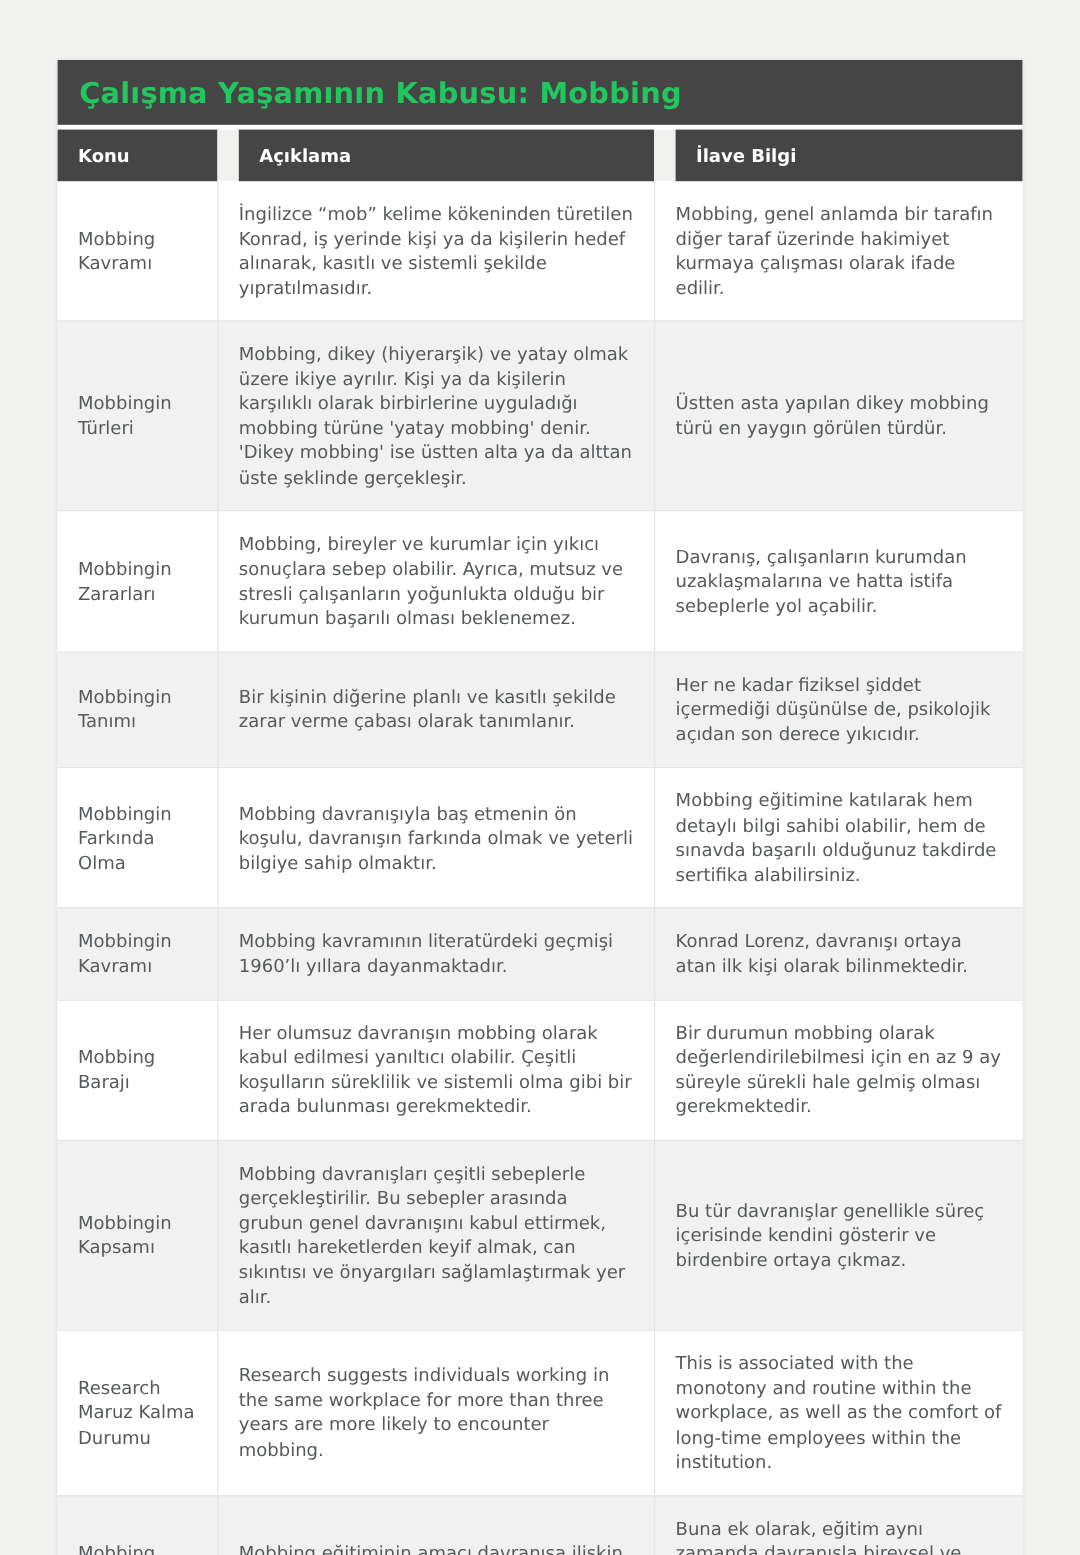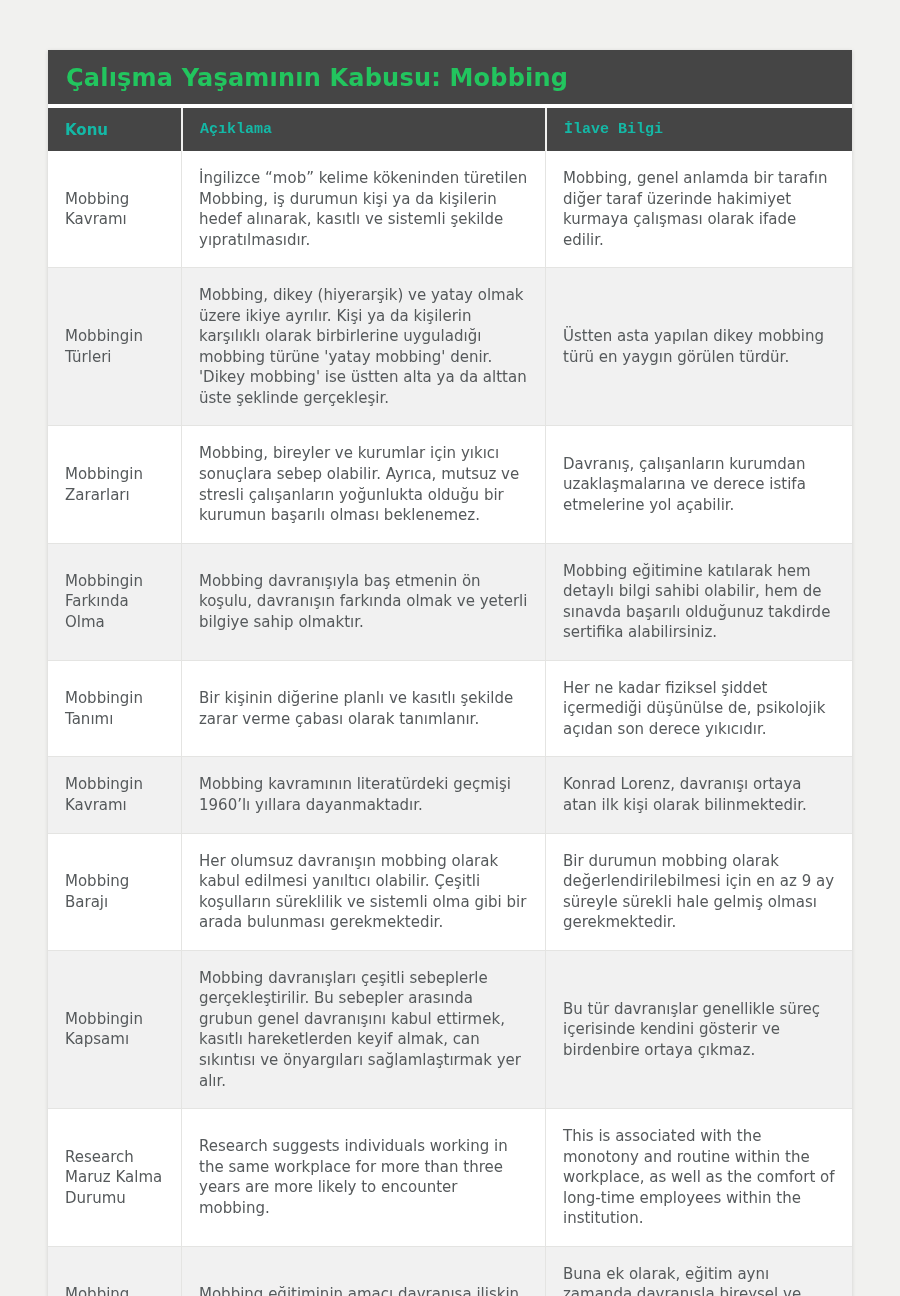--- a/index.html
+++ b/index.html
@@ -30,29 +30,29 @@
     letter-spacing: 0.2px;
   }
   .col-header {
     display: grid;
     grid-template-columns: 133px 364px 307px;
     background: #f1f1ef;
     margin-top: 4px;
   }
   .col-header .hcell {
     background: #454545;
-    color: #14b8a6;
+    color: #ffffff;
     font-size: 15px;
     font-weight: bold;
     padding: 12px 16px 12px 17px;
     min-height: 43px;
     display: flex;
     align-items: center;
   }
-  .col-header .hcell + .hcell { margin-left: 2px; font-family: Liberation Mono, monospace; }
+  .col-header .hcell + .hcell { margin-left: 18px; }
   .tbody .trow {
     display: grid;
     grid-template-columns: 133px 364px 307px;
     border-top: 1px solid #e4e4e2;
     background: #ffffff;
   }
   .tbody .trow:first-child { border-top: none; }
   .tbody .trow:nth-child(even) { background: #f1f1f1; }
   .tbody .tcell {
     padding: 17px 15px 17px 17px;
@@ -75,46 +75,46 @@
 
   <div class="col-header">
     <div class="hcell">Konu</div>
     <div class="hcell">Açıklama</div>
     <div class="hcell">İlave Bilgi</div>
   </div>
 
   <div class="tbody" id="tbody">
   <div class="trow">
     <div class="tcell">Mobbing Kavramı</div>
-    <div class="tcell">İngilizce “mob” kelime kökeninden türetilen Mobbing, iş durumun kişi ya da kişilerin hedef alınarak, kasıtlı ve sistemli şekilde yıpratılmasıdır.</div>
+    <div class="tcell">İngilizce “mob” kelime kökeninden türetilen Konrad, iş yerinde kişi ya da kişilerin hedef alınarak, kasıtlı ve sistemli şekilde yıpratılmasıdır.</div>
     <div class="tcell">Mobbing, genel anlamda bir tarafın diğer taraf üzerinde hakimiyet kurmaya çalışması olarak ifade edilir.</div>
   </div>
 
   <div class="trow">
     <div class="tcell">Mobbingin Türleri</div>
     <div class="tcell">Mobbing, dikey (hiyerarşik) ve yatay olmak üzere ikiye ayrılır. Kişi ya da kişilerin karşılıklı olarak birbirlerine uyguladığı mobbing türüne 'yatay mobbing' denir. 'Dikey mobbing' ise üstten alta ya da alttan üste şeklinde gerçekleşir.</div>
     <div class="tcell">Üstten asta yapılan dikey mobbing türü en yaygın görülen türdür.</div>
   </div>
 
   <div class="trow">
     <div class="tcell">Mobbingin Zararları</div>
     <div class="tcell">Mobbing, bireyler ve kurumlar için yıkıcı sonuçlara sebep olabilir. Ayrıca, mutsuz ve stresli çalışanların yoğunlukta olduğu bir kurumun başarılı olması beklenemez.</div>
-    <div class="tcell">Davranış, çalışanların kurumdan uzaklaşmalarına ve derece istifa etmelerine yol açabilir.</div>
+    <div class="tcell">Davranış, çalışanların kurumdan uzaklaşmalarına ve hatta istifa sebeplerle yol açabilir.</div>
+  </div>
+
+  <div class="trow">
+    <div class="tcell">Mobbingin Tanımı</div>
+    <div class="tcell">Bir kişinin diğerine planlı ve kasıtlı şekilde zarar verme çabası olarak tanımlanır.</div>
+    <div class="tcell">Her ne kadar fiziksel şiddet içermediği düşünülse de, psikolojik açıdan son derece yıkıcıdır.</div>
   </div>
 
   <div class="trow">
     <div class="tcell">Mobbingin Farkında Olma</div>
     <div class="tcell">Mobbing davranışıyla baş etmenin ön koşulu, davranışın farkında olmak ve yeterli bilgiye sahip olmaktır.</div>
     <div class="tcell">Mobbing eğitimine katılarak hem detaylı bilgi sahibi olabilir, hem de sınavda başarılı olduğunuz takdirde sertifika alabilirsiniz.</div>
-  </div>
-
-  <div class="trow">
-    <div class="tcell">Mobbingin Tanımı</div>
-    <div class="tcell">Bir kişinin diğerine planlı ve kasıtlı şekilde zarar verme çabası olarak tanımlanır.</div>
-    <div class="tcell">Her ne kadar fiziksel şiddet içermediği düşünülse de, psikolojik açıdan son derece yıkıcıdır.</div>
   </div>
 
   <div class="trow">
     <div class="tcell">Mobbingin Kavramı</div>
     <div class="tcell">Mobbing kavramının literatürdeki geçmişi 1960’lı yıllara dayanmaktadır.</div>
     <div class="tcell">Konrad Lorenz, davranışı ortaya atan ilk kişi olarak bilinmektedir.</div>
   </div>
 
   <div class="trow">
     <div class="tcell">Mobbing Barajı</div>

